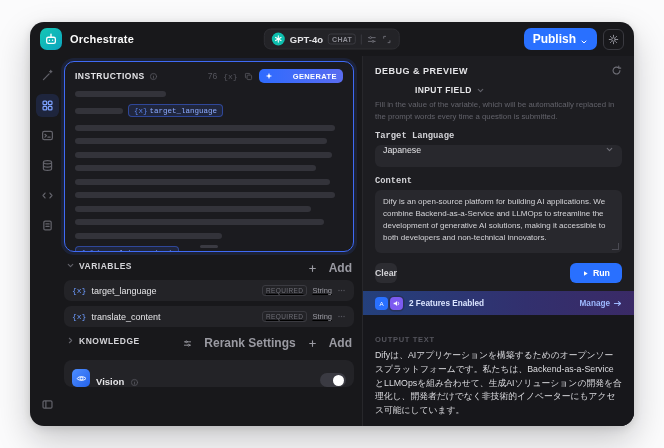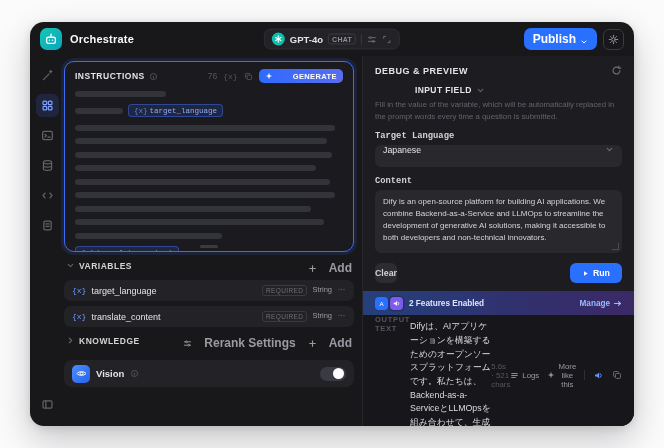--- a/index.html
+++ b/index.html
@@ -62,25 +62,25 @@
   .section { margin-top:9px; }
   .sec-head { display:flex; align-items:flex-start; gap:4px; padding:0 2px; }
   .chev { color:#62626a; }
   .sec-title { font-size:8.5px; font-weight:700; color:#d4d4d8; letter-spacing:.5px; }
   .sec-right { margin-left:auto; display:flex; align-items:center; gap:12px; }
   .add-btn, .rerank-btn { display:flex; align-items:center; gap:12px; background:none; border:none; color:#9a9aa2;
     font-size:12px; font-weight:600; font-family:inherit; cursor:pointer; }
   .var-row { display:flex; align-items:center; gap:5px; background:#232327; border-radius:7px; height:21px; padding:0 8px; margin-top:5px; cursor:pointer; }
   .var-row .pfx { font-size:8px; color:#6d9bff; font-family:"Liberation Mono", monospace; }
   .var-name { font-size:9px; color:#e4e4e7; }
-  .var-right { margin-left:auto; display:flex; align-items:flex-start; gap:5px; }
+  .var-right { margin-left:auto; display:flex; align-items:center; gap:5px;text-decoration:underline; }
   .badge-req { font-size:6.5px; color:#6e6e76; border:1px solid #3a3a40; border-radius:3px; padding:1px 3px; letter-spacing:.4px; }
   .badge-type { font-size:7.5px; color:#9a9aa2; }
 
-  .vision-card { margin-top:10px; display:flex; align-items:center; gap:6px; background:#232327; border-radius:8px; flex:0 0 27px; padding:0 8px; }
+  .vision-card { margin-top:10px; display:flex; align-items:flex-end; gap:6px; background:#232327; border-radius:8px; flex:0 0 27px; padding:0 8px; }
   .vision-ico { width:18px; height:18px; border-radius:5px; background:linear-gradient(135deg,#4d8dff,#2563eb);
     display:flex; align-items:center; justify-content:center; color:#fff; }
   .vision-label { font-size:9.5px; font-weight:700; color:#e4e4e7; }
   .toggle { margin-left:auto; width:26px; height:14px; border-radius:8px; background:#3a3a42; position:relative; cursor:pointer; }
   .toggle .knob { position:absolute; top:1.5px; right:2px; width:11px; height:11px; border-radius:50%; background:#fff; }
 
   
   .right-panel { flex:0 0 272px; border-left:1px solid #27272b; background:#1d1d21; display:flex; flex-direction:column; min-height:0; }
   .debug-head { display:flex; align-items:center; padding:9px 12px 7px; }
   .debug-title { font-size:9px; font-weight:700; color:#e4e4e7; letter-spacing:.5px; }
@@ -103,21 +103,21 @@
   .run-btn { display:flex; align-items:center; gap:4px; background:#2970ff; border:none; border-radius:6px; color:#fff;
     font-size:8.8px; font-weight:700; padding:5px 12px; font-family:inherit; cursor:pointer; }
   .features-bar { margin-top:8px; flex:0 0 24px; display:flex; align-items:center; gap:6px; padding:0 12px;
     background:linear-gradient(90deg,#24407c 0%,#32306e 60%,#3a2a66 100%); cursor:pointer; }
   .feat-ico { width:13px; height:13px; border-radius:4px; display:flex; align-items:center; justify-content:center; color:#fff; }
   .feat-ico.t { background:#2970ff; }
   .feat-ico.s { background:#7c5bf0; margin-left:-4px; box-shadow:0 0 0 1.5px #283259; }
   .feat-label { font-size:8.2px; font-weight:600; color:#dbe5ff; }
   .manage { margin-left:auto; display:flex; align-items:center; gap:3px; color:#9db8ff; font-size:8.2px; font-weight:700;
     background:none; border:none; font-family:inherit; cursor:pointer; }
-  .output { flex:1; background:#17171b; padding:0 12px; display:flex; flex-direction:row; min-height:0; }
+  .output { flex:1; background:#17171b; padding:20px 12px; display:flex; flex-direction:column; min-height:0; }
   .out-title { font-size:7.5px; font-weight:700; color:#55555d; letter-spacing:.7px; }
   .out-text { margin-top:5px; font-size:8.8px; line-height:1.55; color:#dcdce0; }
   .out-foot { margin-top:9px; display:flex; align-items:center; }
   .out-stats { font-size:7.8px; color:#55555d; }
   .out-actions { margin-left:auto; display:flex; align-items:center; gap:8px; }
   .out-act { display:flex; align-items:center; gap:3px; background:none; border:none; color:#9a9aa2; font-size:7.8px;
     font-family:inherit; cursor:pointer; }
   .foot-div { width:1px; height:10px; background:#2e2e33; }
   .speaker-btn { background:none; border:none; color:#5e96ff; cursor:pointer; display:flex; }
   .copy-btn { background:none; border:none; color:#6e6e76; cursor:pointer; display:flex; }

